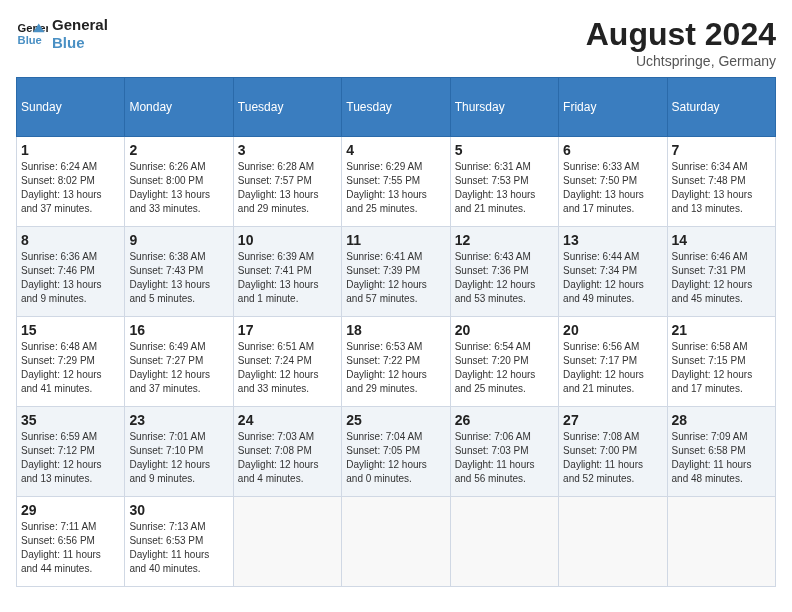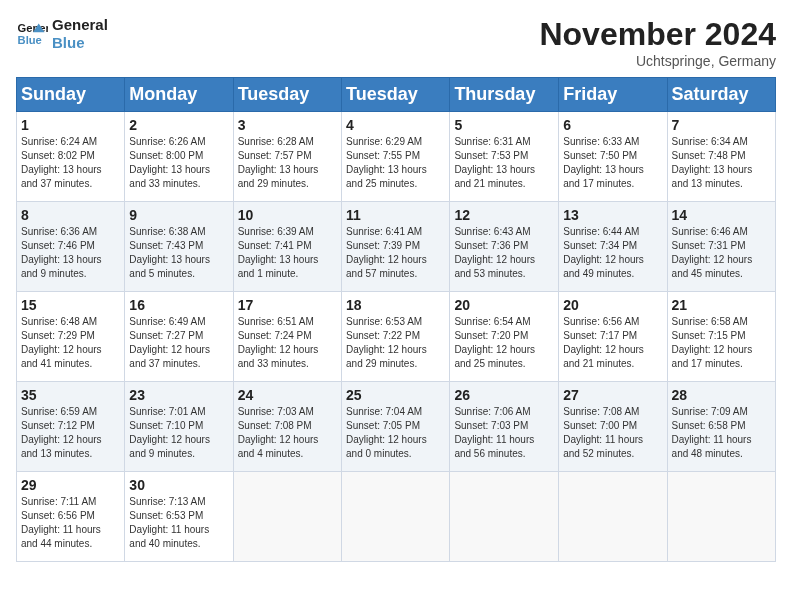--- a/index.html
+++ b/index.html
@@ -40,24 +40,24 @@
     table {
       width: 100%;
       border-collapse: collapse;
       font-size: 11px;
     }
     thead tr {
       background-color: #3a7dbf;
       color: white;
     }
     thead th {
-      padding: 6px 4px;
+      padding: 22px 4px;
       text-align: left;
-      font-size: 18px;
-      font-weight: bold;
+      font-size: 12px;
+      font-weight: normal;
       border: 1px solid #2a6aaa;
     }
     tbody tr {
       vertical-align: top;
     }
     tbody tr:nth-child(odd) {
       background-color: #ffffff;
     }
     tbody tr:nth-child(even) {
       background-color: #f0f4f8;
@@ -94,21 +94,21 @@
       <text x="2" y="18" font-size="14" font-weight="bold" fill="#1a1a1a">General</text>
       <text x="2" y="32" font-size="14" font-weight="bold" fill="#4a90c4">Blue</text>
       <polygon points="36,10 44,22 28,22" fill="#4a90c4" transform="translate(-4,-2) scale(0.9)"></polygon>
     </svg>
     <div>
       <div style="font-size:15px;font-weight:bold;color:#222;line-height:1.2">General</div>
       <div style="font-size:15px;font-weight:bold;color:#4a90c4;line-height:1.2">Blue</div>
     </div>
   </div>
   <div class="title-area">
-    <div class="month-title">November 2024</div>
+    <div class="month-title">August 2024</div>
     <div class="location">Uchtspringe, Germany</div>
   </div>
 </div>
 
 <table>
   <thead>
     <tr>
     <th>Sunday</th>
         <th>Monday</th>
         <th>Tuesday</th>

